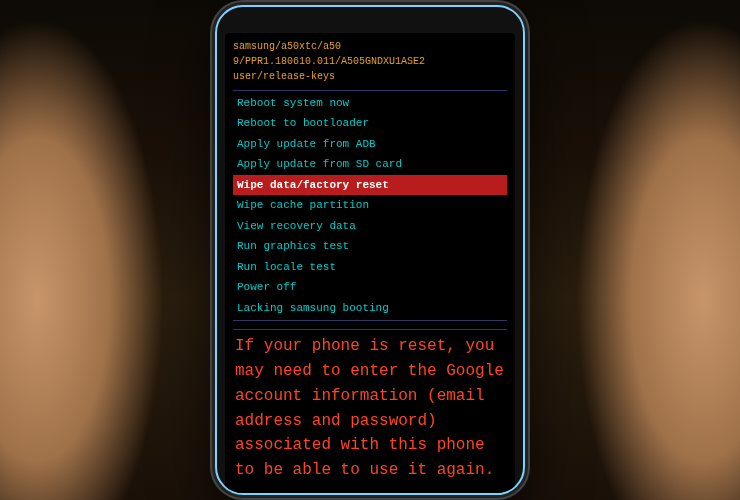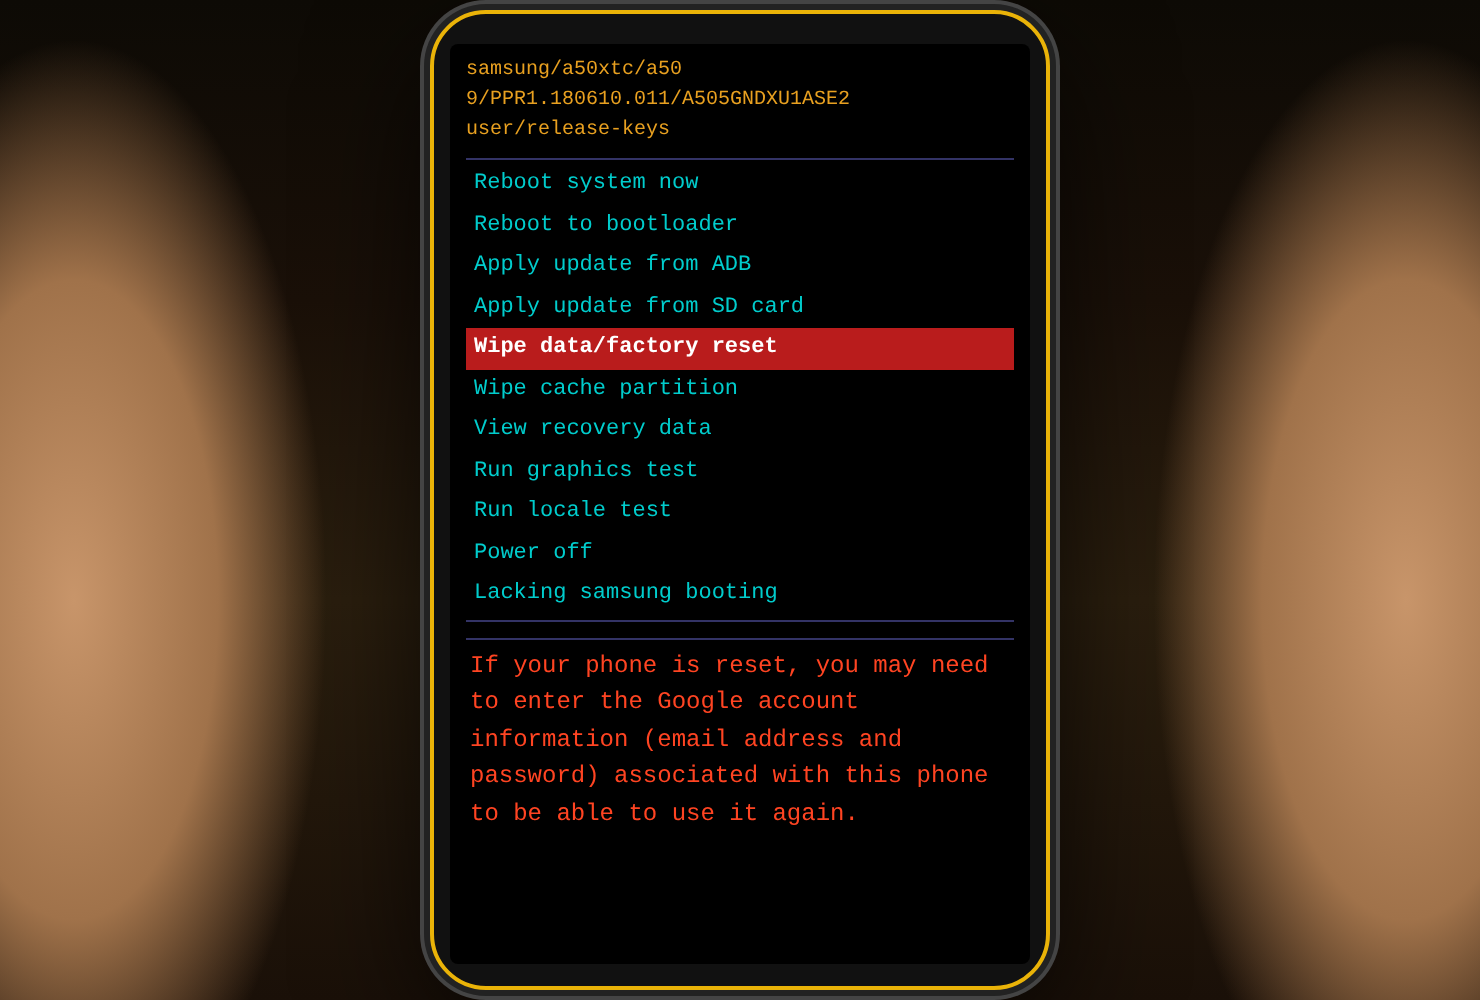--- a/index.html
+++ b/index.html
@@ -34,30 +34,31 @@
         linear-gradient(180deg, #0d0a05 0%, #1a1008 30%, #2a1e0e 60%, #1a1008 100%);
     }
 
     
     .phone {
       position: relative;
       width: 310px;
       height: 490px;
       background: #111;
       border-radius: 28px;
-      border: 2px solid #eab308;
+      border: 2px solid #7dd3fc;
       box-shadow:
         0 0 0 3px #222,
         0 0 0 5px #444,
         0 20px 60px rgba(0,0,0,0.8);
       display: flex;
       flex-direction: column;
       align-items: center;
       overflow: hidden;
       z-index: 10;
+      justify-content: flex-end;
     }
 
     .phone-screen {
       width: 290px;
       height: 460px;
       background: #000;
       margin-top: 15px;
       border-radius: 4px;
       overflow: hidden;
       padding: 6px 8px;
@@ -105,21 +106,21 @@
 
     
     .warning-box {
       margin-top: 6px;
       padding: 4px 2px;
       border-top: 1px solid #336;
     }
 
     .warning-text {
       color: #ff4422;
-      font-size: 12px;
+      font-size: 16px;
       font-family: 'Courier New', monospace;
       line-height: 1.55;
     }
   </style>
 </head>
 <body>
 
 <div class="scene">
   <div class="hands-bg"></div>
 

